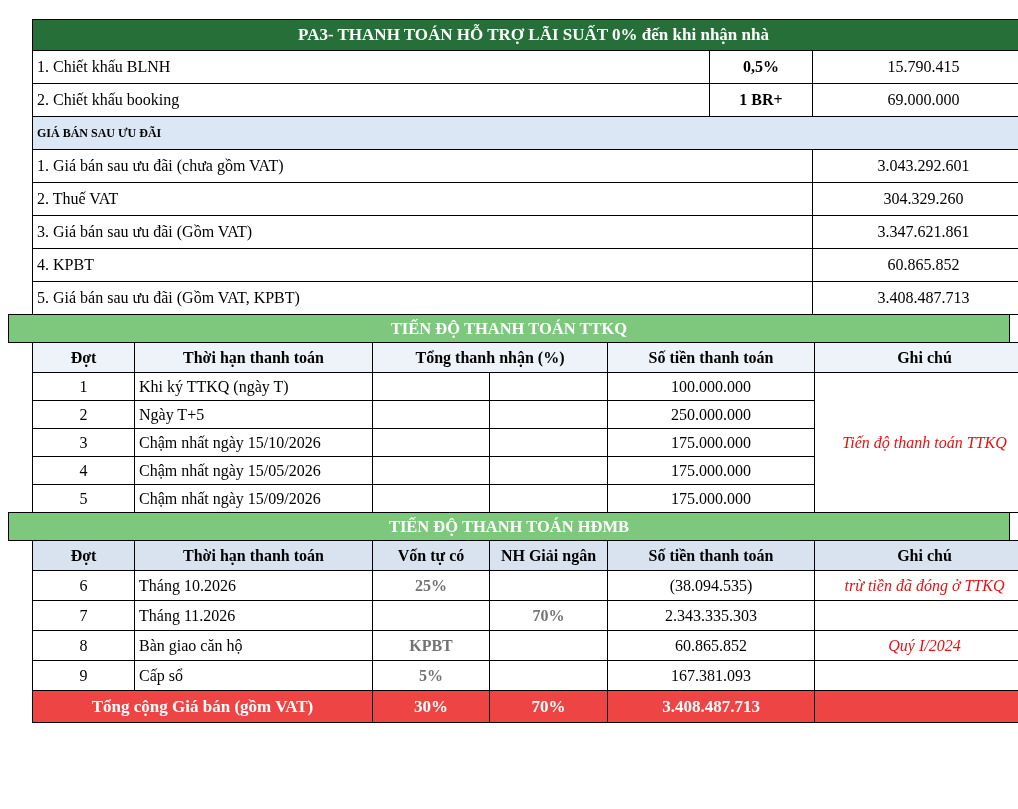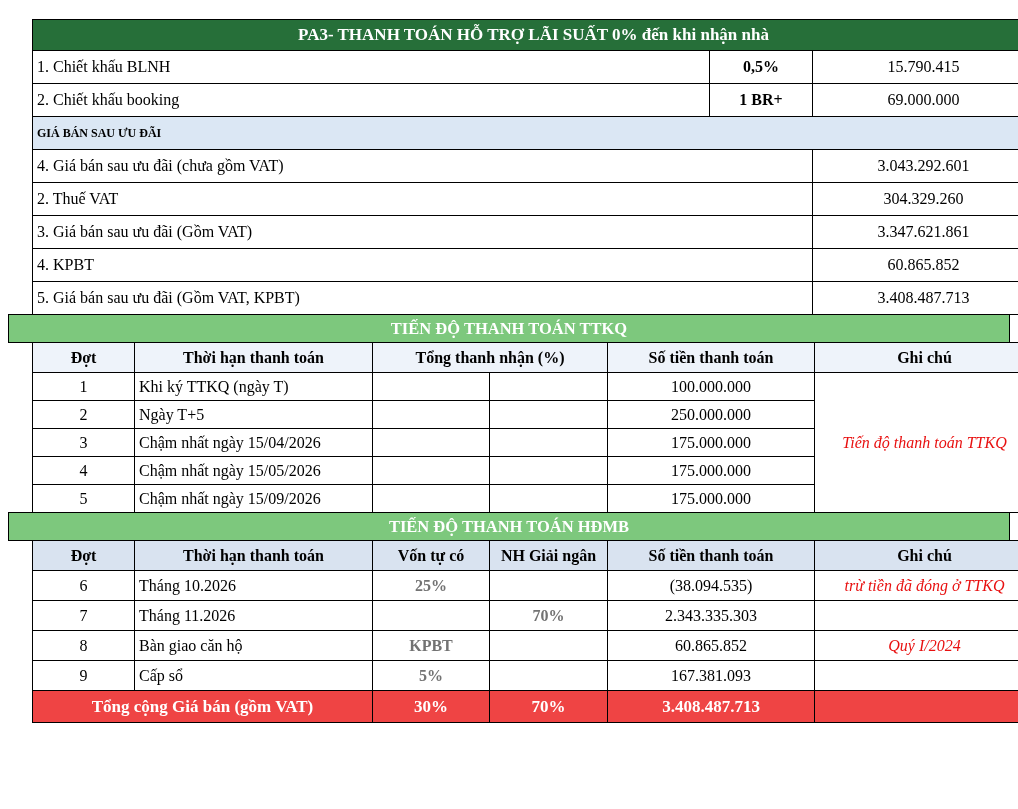--- a/index.html
+++ b/index.html
@@ -58,21 +58,21 @@
   <table class="tbl sec-price">
     <colgroup>
         <col style="width:780px">
         <col style="width:222px">
       </colgroup>
     <tbody>
         <tr class="section-header">
       <td colspan="2">GIÁ BÁN SAU ƯU ĐÃI</td>
     </tr>
     <tr>
-      <td class="lbl">4. Giá bán sau ưu đãi (chưa gồm VAT)</td>
+      <td class="lbl">1. Giá bán sau ưu đãi (chưa gồm VAT)</td>
       <td class="amt">3.043.292.601</td>
     </tr>
     <tr>
       <td class="lbl">2. Thuế VAT</td>
       <td class="amt">304.329.260</td>
     </tr>
     <tr>
       <td class="lbl">3. Giá bán sau ưu đãi (Gồm VAT)</td>
       <td class="amt">3.347.621.861</td>
     </tr>
@@ -115,21 +115,21 @@
     </tr>
     <tr>
       <td class="ctr">2</td>
       <td class="lbl">Ngày T+5</td>
       <td></td>
       <td></td>
       <td class="ctr">250.000.000</td>
     </tr>
     <tr>
       <td class="ctr">3</td>
-      <td class="lbl">Chậm nhất ngày 15/04/2026</td>
+      <td class="lbl">Chậm nhất ngày 15/10/2026</td>
       <td></td>
       <td></td>
       <td class="ctr">175.000.000</td>
     </tr>
     <tr>
       <td class="ctr">4</td>
       <td class="lbl">Chậm nhất ngày 15/05/2026</td>
       <td></td>
       <td></td>
       <td class="ctr">175.000.000</td>

